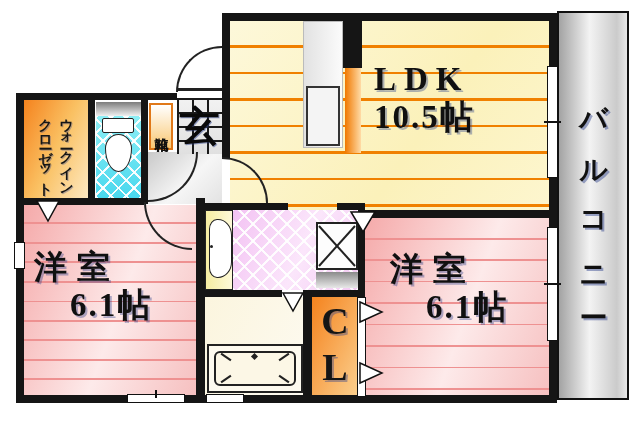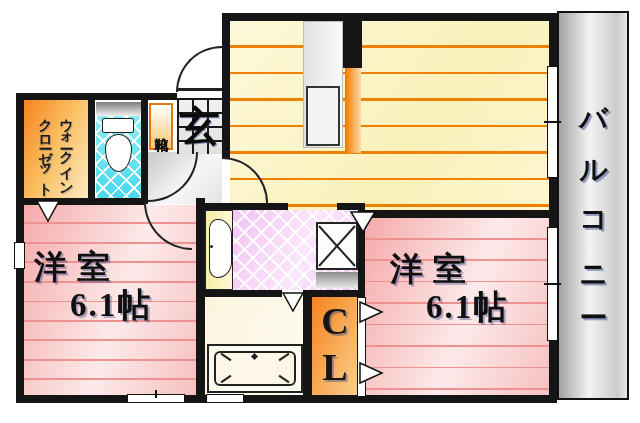--- a/index.html
+++ b/index.html
@@ -197,21 +197,22 @@
   </svg>
   <svg class="mark" style="left:359px;top:301px;" width="24" height="22">
     <polygon points="1,1 23,11 1,21" fill="#fff" stroke="#111" stroke-width="1.5"></polygon>
   </svg>
   <svg class="mark" style="left:359px;top:362px;" width="24" height="22">
     <polygon points="1,1 23,11 1,21" fill="#fff" stroke="#111" stroke-width="1.5"></polygon>
   </svg>
 
   <div id="labels">
     <div class="label" style="left:374px;top:60px;">
-      <br>
+      <span style="letter-spacing:8px;">LDK</span><br>
+      <span style="letter-spacing:2px;">10.5帖</span>
     </div>
     <div class="label" style="left:34px;top:248px;">
       <span style="letter-spacing:10px;">洋室</span><br>
       <span style="margin-left:36px;letter-spacing:2px;">6.1帖</span>
     </div>
     <div class="label" style="left:390px;top:250px;">
       <span style="letter-spacing:10px;">洋室</span><br>
       <span style="margin-left:36px;letter-spacing:2px;">6.1帖</span>
     </div>
   </div>

